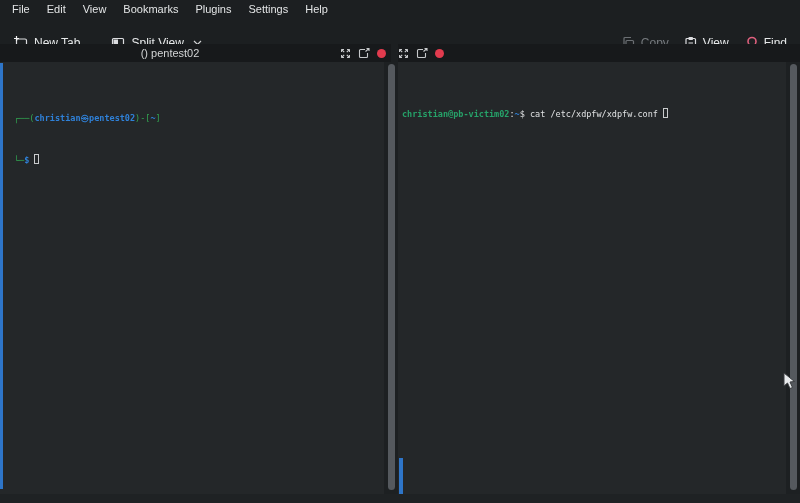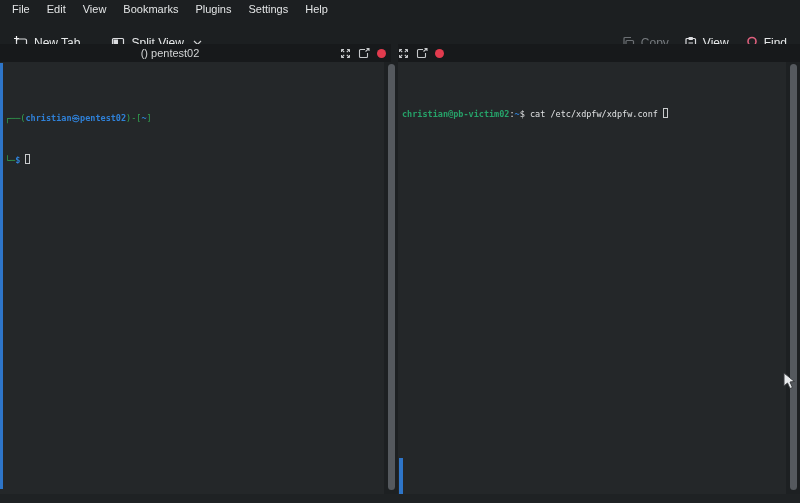--- a/index.html
+++ b/index.html
@@ -44,21 +44,21 @@
   .tb-icons { display:flex; align-items:center; gap:7px; padding-right:5px; }
   .tb-icons svg { display:block; }
   .close-dot { width:9px; height:9px; border-radius:50%; background:var(--close-red,#e23b4e); }
   
   .terminal {
     position:absolute; top:62px; height:432px;
     background:var(--terminal-bg,#242729);
     font-family:"DejaVu Sans Mono",monospace;
     font-size:8.5px; line-height:14px; white-space:pre;
   }
-  .terminal.left  { left:0;   width:384px; padding:7px 0 0 5px; }
+  .terminal.left  { left:0;   width:384px; padding:7px 0 0 14px; }
   .terminal.right { left:398px; width:388px; padding:3px 0 0 4px; }
   .accent-bar { position:absolute; background:var(--accent-blue,#2e75c8); }
   .accent-bar.full  { left:0; top:1px; width:3px; height:426px; }
   .accent-bar.short { left:1px; top:396px; width:4px; height:37px; }
   .g { color:var(--kali-green,#32a852); }
   .b { color:var(--kali-blue,#2f81d8); font-weight:bold; }
   .t { color:var(--teal-green,#26a269); font-weight:bold; }
   .w { color:#dfe1e2; }
   .cursor-block {
     display:inline-block; width:5px; height:10px;

